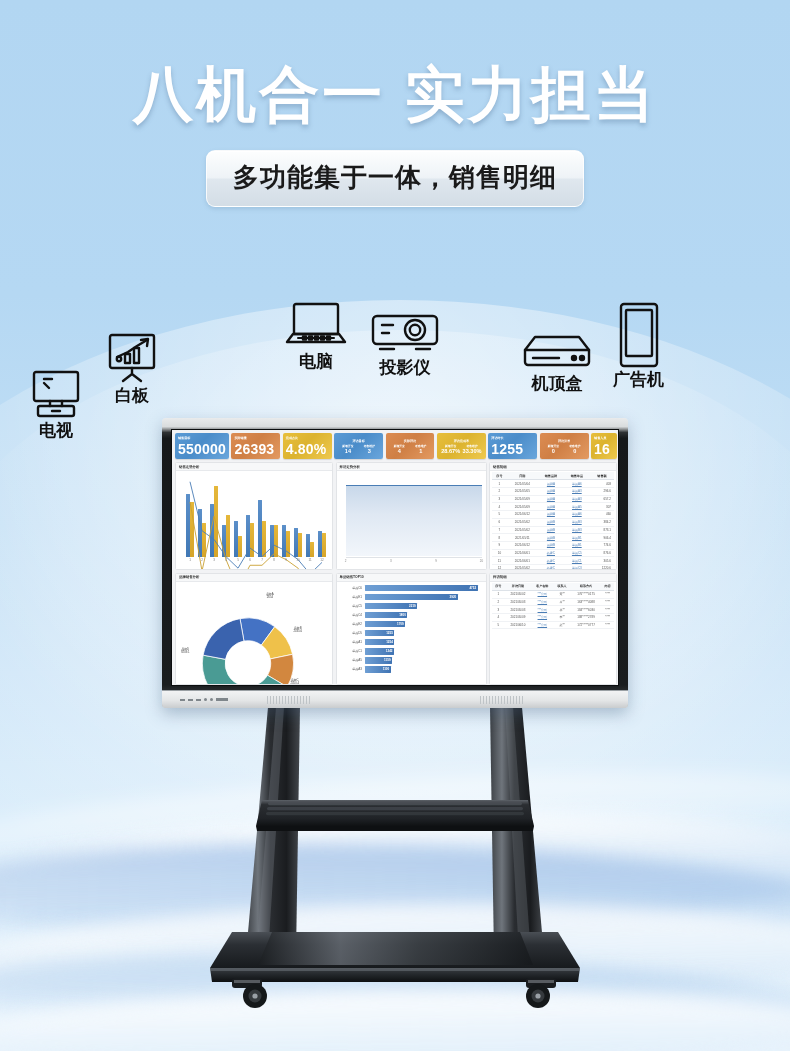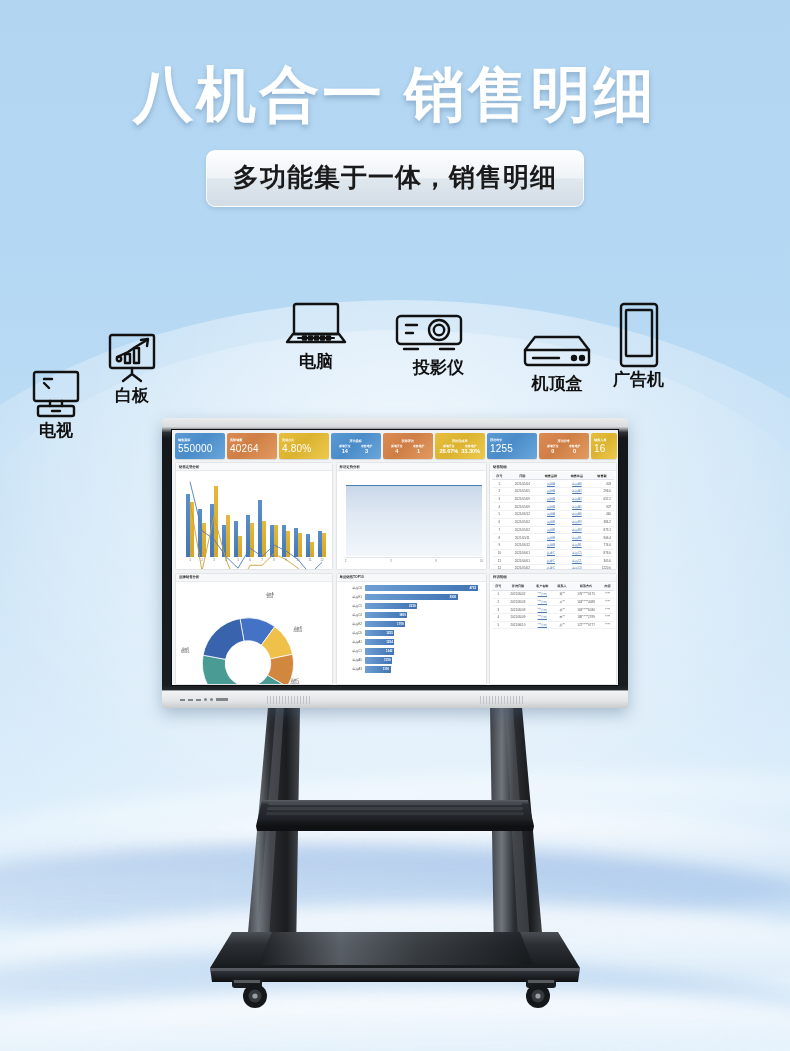--- a/index.html
+++ b/index.html
@@ -97,21 +97,21 @@
 
   
   #dash { width: 448px; height: 257px; background: #f2f3f5; padding: 3px; font-size: 3.2px; color: #222; }
   #kpi-row { display: flex; gap: 2.5px; height: 26px; }
   .kpi {
     flex: 1; border-radius: 2px; color: #fff; padding: 2px 3px;
     display: flex; flex-direction: column; justify-content: center;
     box-shadow: 0 1px 1px rgba(0,0,0,0.12);
   }
   .kpi .k-title { font-size: 3.1px; font-weight: bold; opacity: .95; margin-bottom: 1px; }
-  .kpi .k-val { font-size: 10px; font-weight: normal; letter-spacing: .2px; }
+  .kpi .k-val { font-size: 14px; font-weight: bold; letter-spacing: .2px; }
   .kpi.two .k-subrow { display: flex; }
   .kpi.two .k-sub { flex: 1; text-align: center; }
   .kpi.two .k-sublabel { font-size: 2.8px; font-weight: bold; }
   .kpi.two .k-subval { font-size: 5.6px; font-weight: bold; }
   .kpi.two .k-title { text-align: center; }
   .kpi.narrow { flex: 0 0 26px; }
   .kpi.blue   { background: linear-gradient(135deg,#5b9bd5 0%, #4a8cc9 45%, #6aa6dc 100%); }
   .kpi.orange { background: linear-gradient(135deg,#dc8c52 0%, #cf7f45 45%, #e39a61 100%); }
   .kpi.yellow { background: linear-gradient(135deg,#e8bf3c 0%, #dcb32f 45%, #eec94e 100%); }
 
@@ -178,21 +178,21 @@
   <div class="arc2"></div>
   <div class="wave w6"></div>
   <div class="wave w1"></div>
   <div class="wave w2"></div>
   <div class="wave w3"></div>
   <div class="wave w4"></div>
   <div class="wave w5"></div>
 </div>
 
 <div id="headline-wrap">
-  <div id="headline">八机合一 销售明细</div>
+  <div id="headline">八机合一 实力担当</div>
   <div id="subtitle-box">
     <span id="subtitle">多功能集于一体，销售明细</span>
   </div>
 </div>
 
 <div id="icon-row">
 
   <div class="icon-item" style="left:30px; top:69px;">
     <span class="icon-glyph">
       <svg class="ic-svg" width="52" height="50" viewBox="0 0 52 50" fill="none" stroke="#111" stroke-width="2.4" stroke-linecap="round" stroke-linejoin="round">
@@ -231,21 +231,21 @@
         <rect x="20" y="36.5" width="3" height="3" fill="#111"></rect>
         <rect x="26" y="36.5" width="3" height="3" fill="#111"></rect>
         <rect x="32" y="36.5" width="3" height="3" fill="#111"></rect>
         <rect x="38" y="36.5" width="3" height="3" fill="#111"></rect>
         <rect x="44" y="36.5" width="3" height="3" fill="#111"></rect>
       </svg>
     </span>
     <span class="icon-label">电脑</span>
   </div>
 
-  <div class="icon-item" style="left:394px; top:10px;text-align:right;">
+  <div class="icon-item" style="left:370px; top:10px;">
     <span class="icon-glyph">
       <svg class="ic-svg" width="70" height="46" viewBox="0 0 70 46" fill="none" stroke="#111" stroke-width="2.4" stroke-linecap="round" stroke-linejoin="round">
         <rect x="3" y="6" width="64" height="28" rx="4"></rect>
         <circle cx="45" cy="20" r="10"></circle>
         <circle cx="45" cy="20" r="5.2"></circle>
         <path d="M12 15 h11 M12 23 h7"></path>
         <path d="M10 39 h14 M46 39 h14"></path>
       </svg>
     </span>
     <span class="icon-label">投影仪</span>
@@ -358,21 +358,21 @@
 
       <div id="kpi-row">
 
         <div class="kpi blue">
           <div class="k-title">销售目标</div>
           <div class="k-val">550000</div>
         </div>
 
         <div class="kpi orange">
           <div class="k-title">实际销量</div>
-          <div class="k-val">40264</div>
+          <div class="k-val">26393</div>
         </div>
 
         <div class="kpi yellow">
           <div class="k-title">完成占比</div>
           <div class="k-val">4.80%</div>
         </div>
 
         <div class="kpi blue two">
           <div class="k-title">拜访目标</div>
           <div class="k-subrow">

